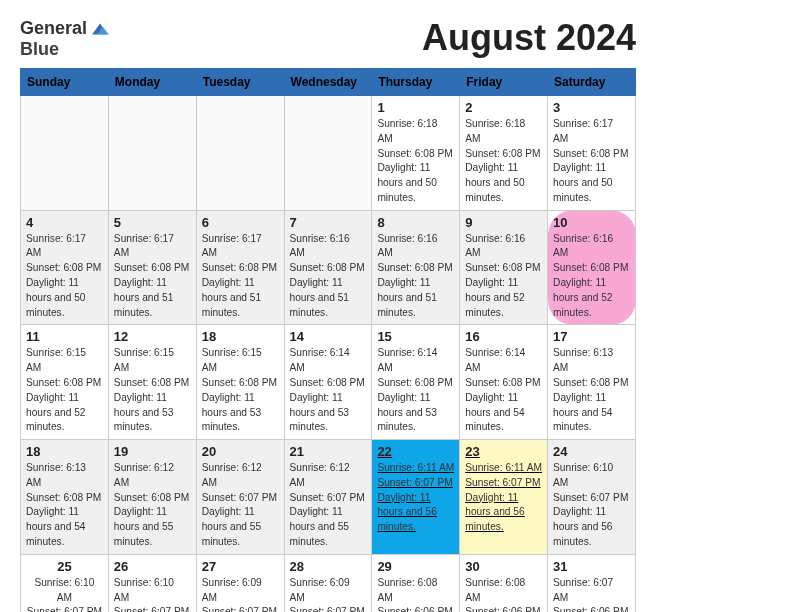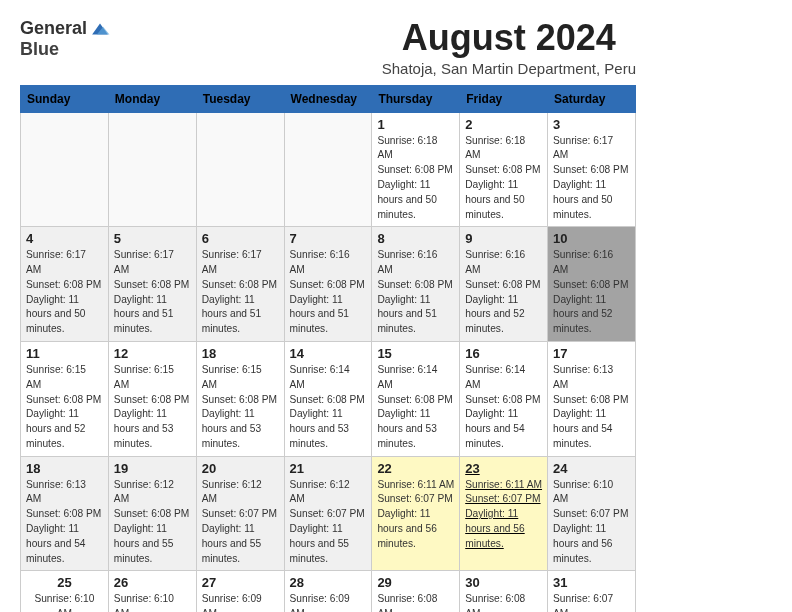--- a/index.html
+++ b/index.html
@@ -122,21 +122,20 @@
           <polygon points="4,18 14,4 24,18" fill="#2f6db5"></polygon>
           <polygon points="10,18 18,8 26,18" fill="#5ba3d9" opacity="0.7"></polygon>
         </svg>
       </div>
       <div>
         <span class="logo-blue">Blue</span>
       </div>
     </div>
     <div class="title-block">
       <div class="month-title">August 2024</div>
-      <div class="location">Shatoja, San Martin Department, Peru</div>
     </div>
   </div>
 
   <table class="calendar">
     <thead>
       <tr>
       <th>Sunday</th>
           <th>Monday</th>
           <th>Tuesday</th>
           <th>Wednesday</th>
@@ -182,21 +181,21 @@
             <div class="day-info">Sunrise: 6:16 AM<br>Sunset: 6:08 PM<br>Daylight: 11 hours and 51 minutes.</div>
           </td>
           <td style="background: rgb(240, 240, 240);">
             <div class="day-num">8</div>
             <div class="day-info">Sunrise: 6:16 AM<br>Sunset: 6:08 PM<br>Daylight: 11 hours and 51 minutes.</div>
           </td>
           <td style="background: rgb(240, 240, 240);">
             <div class="day-num">9</div>
             <div class="day-info">Sunrise: 6:16 AM<br>Sunset: 6:08 PM<br>Daylight: 11 hours and 52 minutes.</div>
           </td>
-          <td style="background: #a3a3a3;">
+          <td style="background: #f9a8d4; border-radius: 25px;">
             <div class="day-num">10</div>
             <div class="day-info">Sunrise: 6:16 AM<br>Sunset: 6:08 PM<br>Daylight: 11 hours and 52 minutes.</div>
           </td>
         </tr>
         <tr>
           <td style="background: rgb(255, 255, 255);">
             <div class="day-num">11</div>
             <div class="day-info">Sunrise: 6:15 AM<br>Sunset: 6:08 PM<br>Daylight: 11 hours and 52 minutes.</div>
           </td>
           <td style="background: rgb(255, 255, 255);">
@@ -234,21 +233,21 @@
             <div class="day-info">Sunrise: 6:12 AM<br>Sunset: 6:08 PM<br>Daylight: 11 hours and 55 minutes.</div>
           </td>
           <td style="background: rgb(240, 240, 240);">
             <div class="day-num">20</div>
             <div class="day-info">Sunrise: 6:12 AM<br>Sunset: 6:07 PM<br>Daylight: 11 hours and 55 minutes.</div>
           </td>
           <td style="background: rgb(240, 240, 240);">
             <div class="day-num">21</div>
             <div class="day-info">Sunrise: 6:12 AM<br>Sunset: 6:07 PM<br>Daylight: 11 hours and 55 minutes.</div>
           </td>
-          <td style="background: #fef9c3;">
+          <td style="background: #0ea5e9; text-decoration: underline;">
             <div class="day-num">22</div>
             <div class="day-info">Sunrise: 6:11 AM<br>Sunset: 6:07 PM<br>Daylight: 11 hours and 56 minutes.</div>
           </td>
           <td style="background: #fef9c3; text-decoration: underline;">
             <div class="day-num">23</div>
             <div class="day-info">Sunrise: 6:11 AM<br>Sunset: 6:07 PM<br>Daylight: 11 hours and 56 minutes.</div>
           </td>
           <td style="background: rgb(240, 240, 240);">
             <div class="day-num">24</div>
             <div class="day-info">Sunrise: 6:10 AM<br>Sunset: 6:07 PM<br>Daylight: 11 hours and 56 minutes.</div>

